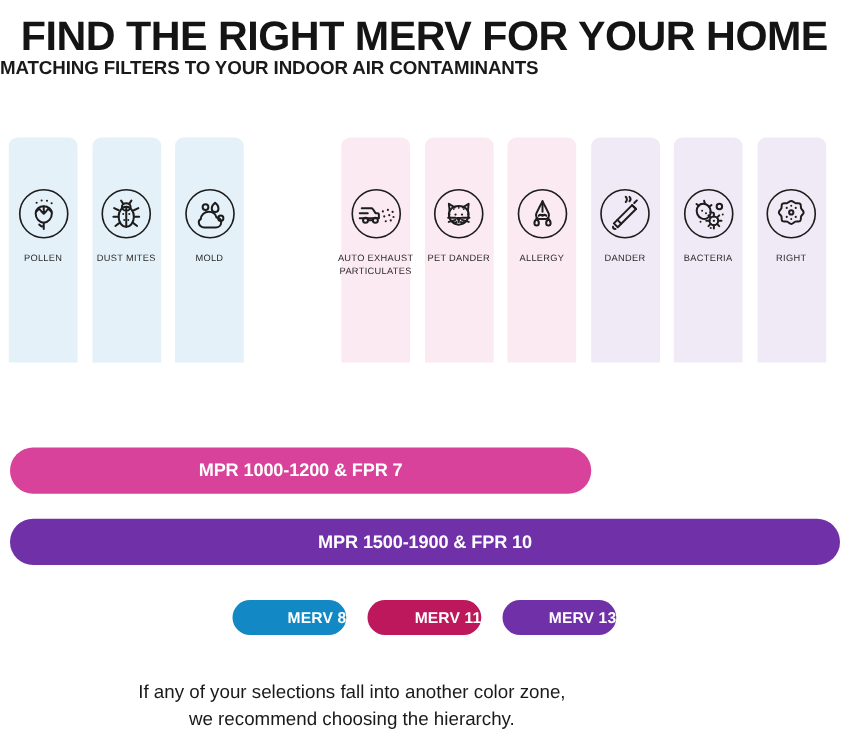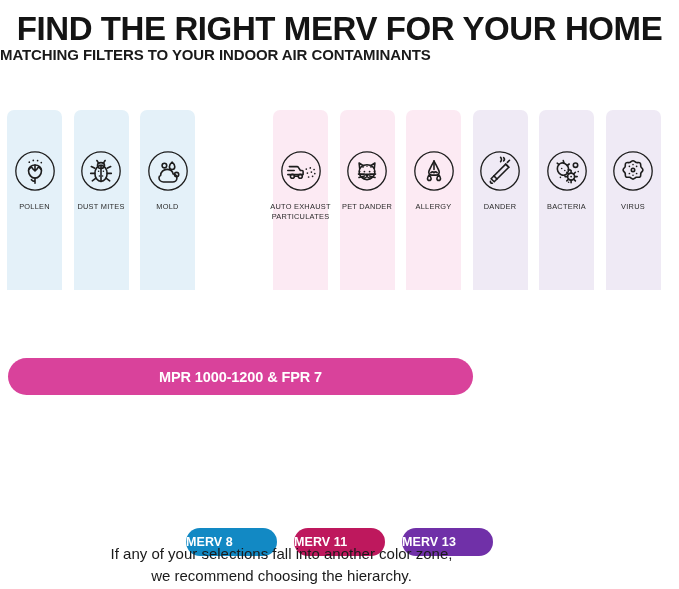--- a/index.html
+++ b/index.html
@@ -81,21 +81,21 @@
     position:absolute;left:0;top:480px;width:679px;
     display:flex;justify-content:center;gap:17px;
   }
   .legend-pill{
     height:28px;min-width:91px;
     border-radius:15px;
     color:#ffffff;
     font-size:12.5px;
     font-weight:bold;
     letter-spacing:0.1px;
-    display:flex;align-items:center;justify-content:flex-start;margin-top:48px;
+    display:flex;align-items:center;justify-content:flex-end;
   }
   .legend-pill.c-blue{background:#1289c4;}
   .legend-pill.c-pink{background:#be185d;}
   .legend-pill.c-purple{background:#7030a8;}
 
   
   .footnote{
     position:absolute;left:0;top:543px;width:563px;
     text-align:center;
     font-size:15px;
@@ -286,26 +286,29 @@
             <g fill="#1d1d1d">
               <circle cx="17.4" cy="16.3" r="0.85"></circle>
               <circle cx="24.6" cy="16.3" r="0.85"></circle>
               <circle cx="17.4" cy="23.5" r="0.85"></circle>
               <circle cx="24.6" cy="23.5" r="0.85"></circle>
               <circle cx="21" cy="14.6" r="0.8"></circle>
               <circle cx="21" cy="25.2" r="0.8"></circle>
             </g>
           </svg>
         </div>
-        <div class="col-label">VIRUS</div>
+        <div class="col-label">RIGHT</div>
       </div>
     </div>
 
   <div class="bar" id="bar-merv11">
     <span>MPR 1000-1200 &amp; FPR 7</span>
+  </div>
+  <div class="bar" id="bar-merv13">
+    <span>MPR 1500-1900 &amp; FPR 10</span>
   </div>
 
   <div class="legend">
     <div class="legend-pill c-blue">
       <span>MERV 8</span>
     </div>
     <div class="legend-pill c-pink">
       <span>MERV 11</span>
     </div>
     <div class="legend-pill c-purple">

